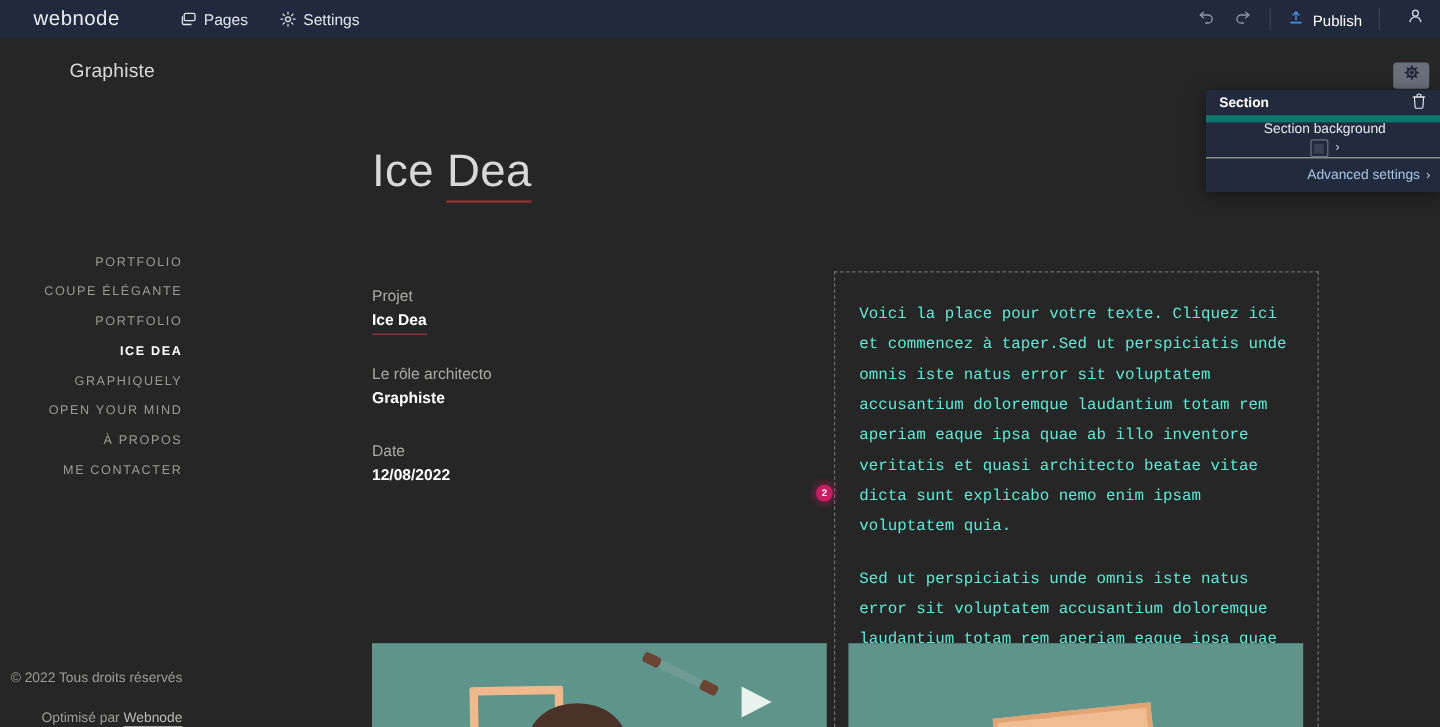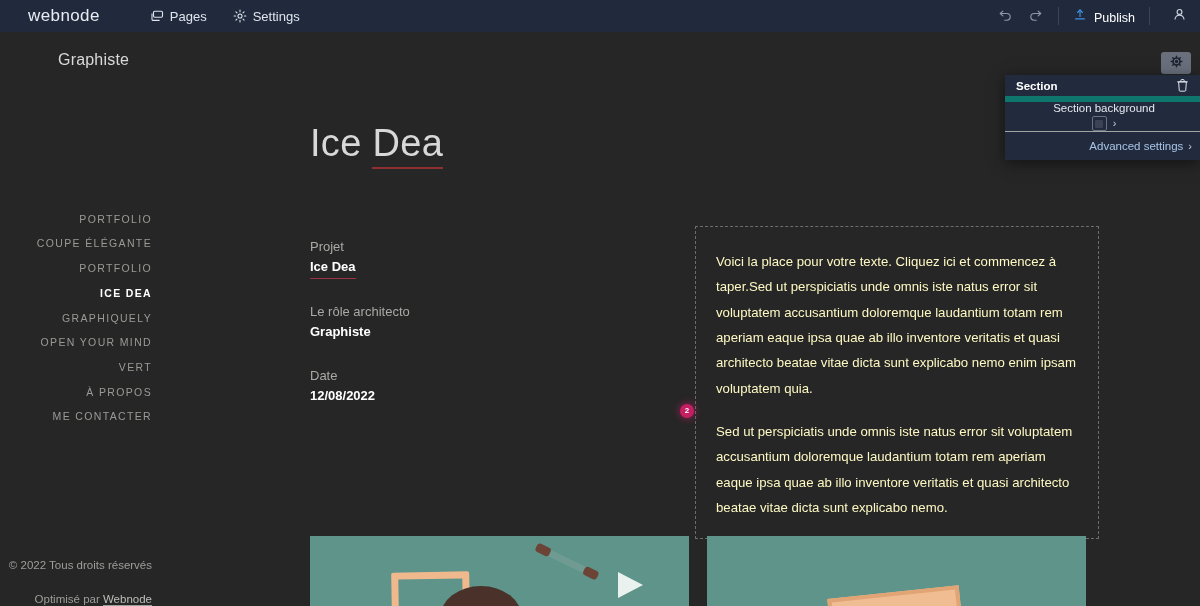--- a/index.html
+++ b/index.html
@@ -149,21 +149,22 @@
   .text-block {
     position: absolute;
     left: 695px; top: 194px;
     width: 404px;
     border: 1px dashed #6d6d6d;
     padding: 22px 20px 18px 20px;
   }
   .text-block p {
     font-size: 13.2px;
     line-height: 1.92;
-    color: #fef9c3;
+    color: #5eead4;
+    font-family: Liberation Mono, monospace;
   }
   .text-block p + p { margin-top: 18px; }
 
   .marker-badge {
     position: absolute;
     left: 680px; top: 372px;
     width: 14px; height: 14px;
     border-radius: 50%;
     background: #c61e63;
     box-shadow: 0 0 6px 2px rgba(198,30,99,0.45);
@@ -413,21 +414,20 @@
 
   <div class="site-title">Graphiste</div>
 
   <nav class="site-nav">
     <a class="nav-link">PORTFOLIO</a>
     <a class="nav-link">COUPE ÉLÉGANTE</a>
     <a class="nav-link">PORTFOLIO</a>
     <a class="nav-link active">ICE DEA</a>
     <a class="nav-link">GRAPHIQUELY</a>
     <a class="nav-link">OPEN YOUR MIND</a>
-    <a class="nav-link">VERT</a>
     <a class="nav-link">À PROPOS</a>
     <a class="nav-link">ME CONTACTER</a>
   </nav>
 
   <h1 class="hero-title"><span>Ice </span><span class="uline">Dea</span></h1>
 
   <div class="meta-col">
     <div class="meta-group">
       <div class="meta-label">Projet</div>
       <div class="meta-value linked">Ice Dea</div>

